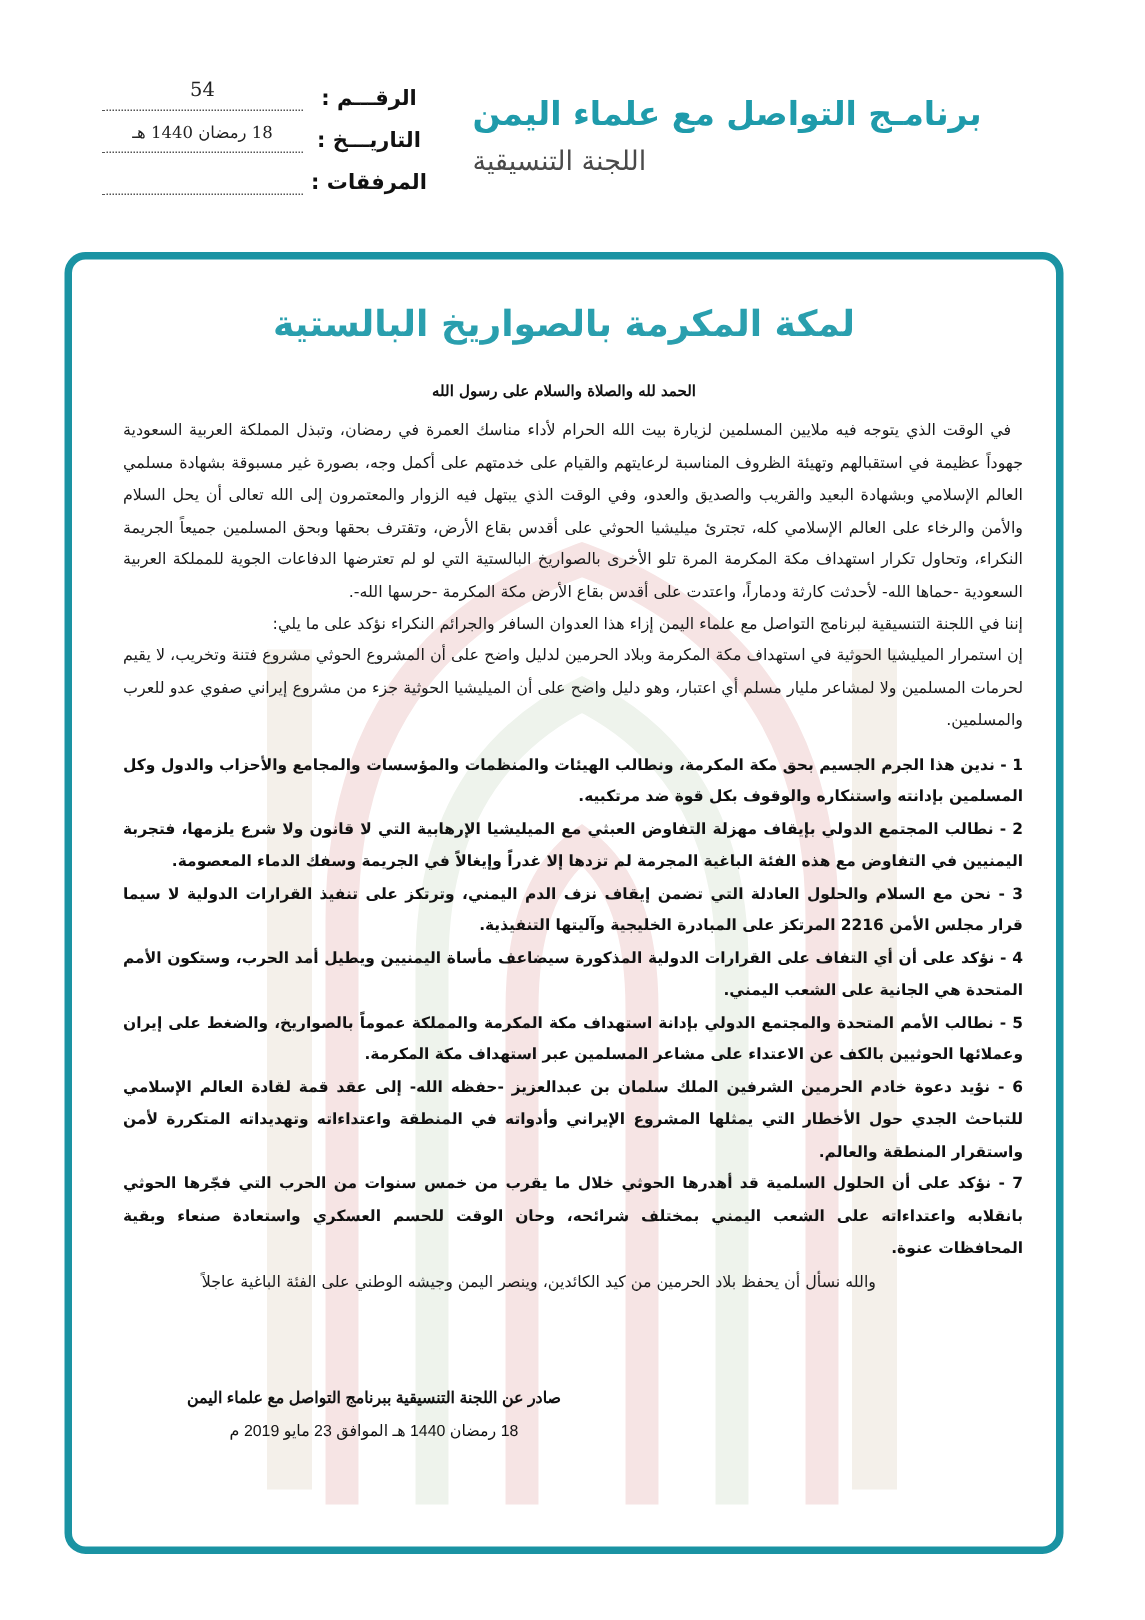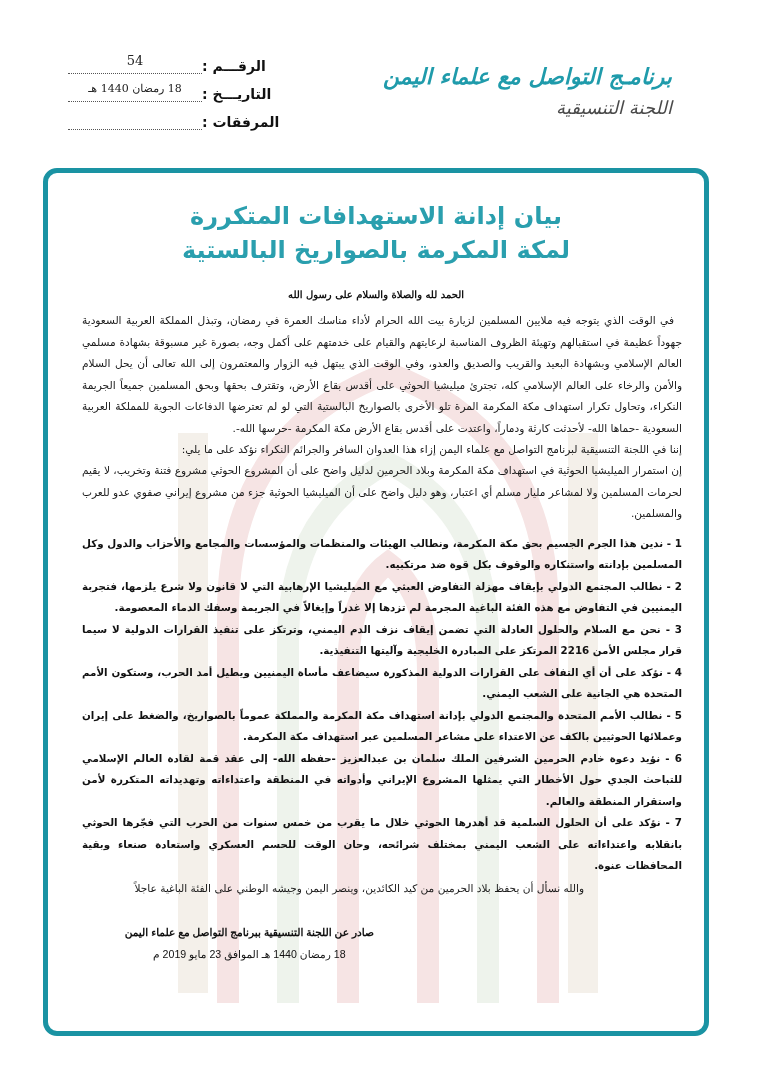--- a/index.html
+++ b/index.html
@@ -2,38 +2,38 @@
 <html><head>
 <meta charset="utf-8">
 <style>
   html, body { margin: 0; padding: 0; background: #ffffff; }
   body {
     width: 763px; height: 1080px; position: relative; overflow: hidden;
     font-family: "DejaVu Sans", sans-serif; color: #1a1a1a;
   }
   
   .hdr-org {
-    position: absolute; right: 91px; top: 62px; width: 340px;
-    text-align: right; direction: rtl; font-style: italic;
+    position: absolute; right: 108px; top: 62px; width: 340px;
+    text-align: left; direction: rtl;
   }
   .hdr-org .org-name {
     font-family: "DejaVu Sans", sans-serif; font-weight: bold;
     color: #1f9bab; font-size: 22px; line-height: 30px; white-space: nowrap;
   }
   .hdr-org .org-sub {
     color: #4a4a4a; font-size: 18px; line-height: 28px; margin-top: 2px;
   }
   .ref-block {
     position: absolute; left: 68px; top: 46px; width: 222px; direction: rtl;
   }
   .ref-row {
     display: flex; align-items: flex-end; height: 28px; direction: rtl;
   }
   .ref-label {
-    font-weight: bold; font-size: 14px; color: #111; white-space: nowrap; width: 88px; text-align: left;
+    font-weight: bold; font-size: 14px; color: #111; white-space: nowrap; width: 88px; text-align: center;
   }
   .ref-value {
     flex: 1; border-bottom: 1px dotted #555; height: 20px; text-align: center;
     font-family: "DejaVu Serif", serif; font-size: 11px; color: #222; line-height: 16px;
   }
   .ref-value.num { font-size: 13px; }
 
   
   .frame {
     position: absolute; left: 43px; top: 168px; width: 666px; height: 868px;
@@ -103,21 +103,20 @@
       <path d="M60 690 V300 Q60 120 220 60 Q380 120 380 300 V690" stroke="#f6e4e4"></path>
       <path d="M120 690 V330 Q120 200 220 150 Q320 200 320 330 V690" stroke="#eef3ec"></path>
       <path d="M180 690 V360 Q180 280 220 250 Q260 280 260 360 V690" stroke="#f6e4e4"></path>
     </g>
     <rect x="10" y="120" width="30" height="560" fill="#f4f0ea"></rect>
     <rect x="400" y="120" width="30" height="560" fill="#f4f0ea"></rect>
   </svg>
 
   <div class="content">
     <div class="title">
-      <div>بيان إدانة الاستهدافات المتكررة</div>
       <div>لمكة المكرمة بالصواريخ البالستية</div>
     </div>
     <div class="basmala">الحمد لله والصلاة والسلام على رسول الله</div>
 
     <div class="para first">في الوقت الذي يتوجه فيه ملايين المسلمين لزيارة بيت الله الحرام لأداء مناسك العمرة في رمضان، وتبذل المملكة العربية السعودية جهوداً عظيمة في استقبالهم وتهيئة الظروف المناسبة لرعايتهم والقيام على خدمتهم على أكمل وجه، بصورة غير مسبوقة بشهادة مسلمي العالم الإسلامي وبشهادة البعيد والقريب والصديق والعدو، وفي الوقت الذي يبتهل فيه الزوار والمعتمرون إلى الله تعالى أن يحل السلام والأمن والرخاء على العالم الإسلامي كله، تجترئ ميليشيا الحوثي على أقدس بقاع الأرض، وتقترف بحقها وبحق المسلمين جميعاً الجريمة النكراء، وتحاول تكرار استهداف مكة المكرمة المرة تلو الأخرى بالصواريخ البالستية التي لو لم تعترضها الدفاعات الجوية للمملكة العربية السعودية -حماها الله- لأحدثت كارثة ودماراً، واعتدت على أقدس بقاع الأرض مكة المكرمة -حرسها الله-.</div>
     <div class="para intro">إننا في اللجنة التنسيقية لبرنامج التواصل مع علماء اليمن إزاء هذا العدوان السافر والجرائم النكراء نؤكد على ما يلي:</div>
     <div class="para">إن استمرار الميليشيا الحوثية في استهداف مكة المكرمة وبلاد الحرمين لدليل واضح على أن المشروع الحوثي مشروع فتنة وتخريب، لا يقيم لحرمات المسلمين ولا لمشاعر مليار مسلم أي اعتبار، وهو دليل واضح على أن الميليشيا الحوثية جزء من مشروع إيراني صفوي عدو للعرب والمسلمين.</div>
 
     <div class="items">
       <div class="para item">1 - ندين هذا الجرم الجسيم بحق مكة المكرمة، ونطالب الهيئات والمنظمات والمؤسسات والمجامع والأحزاب والدول وكل المسلمين بإدانته واستنكاره والوقوف بكل قوة ضد مرتكبيه.</div>

